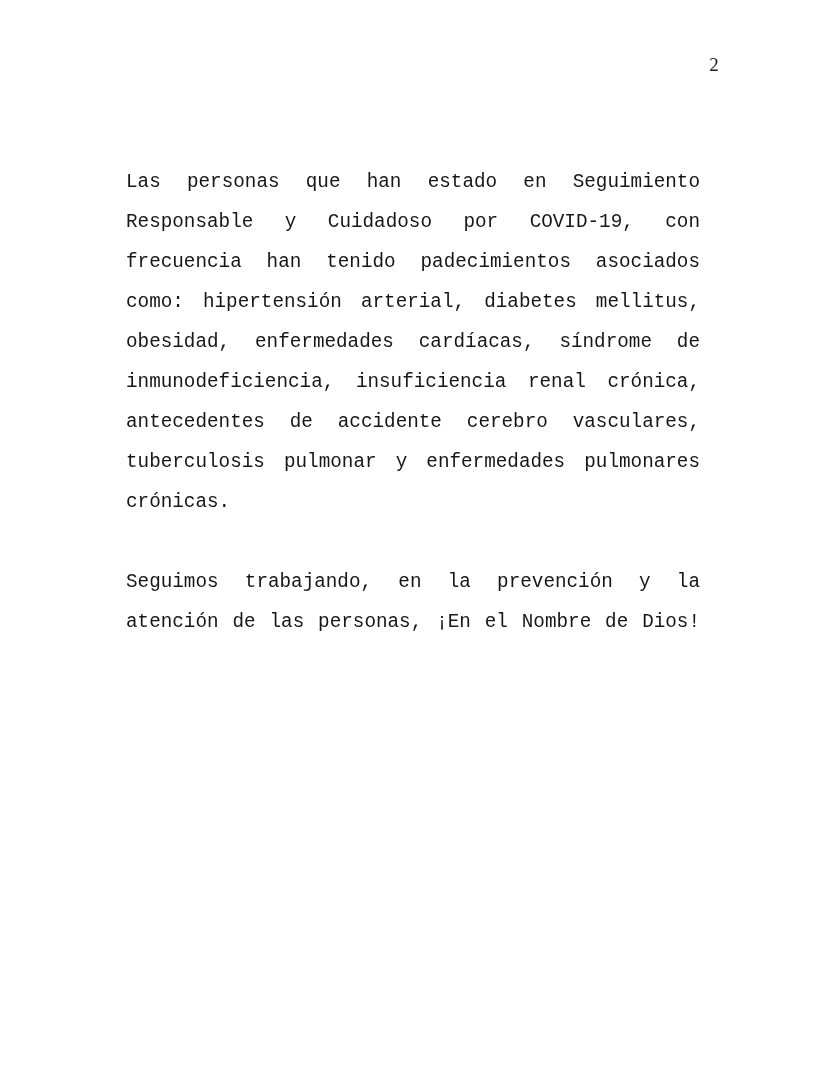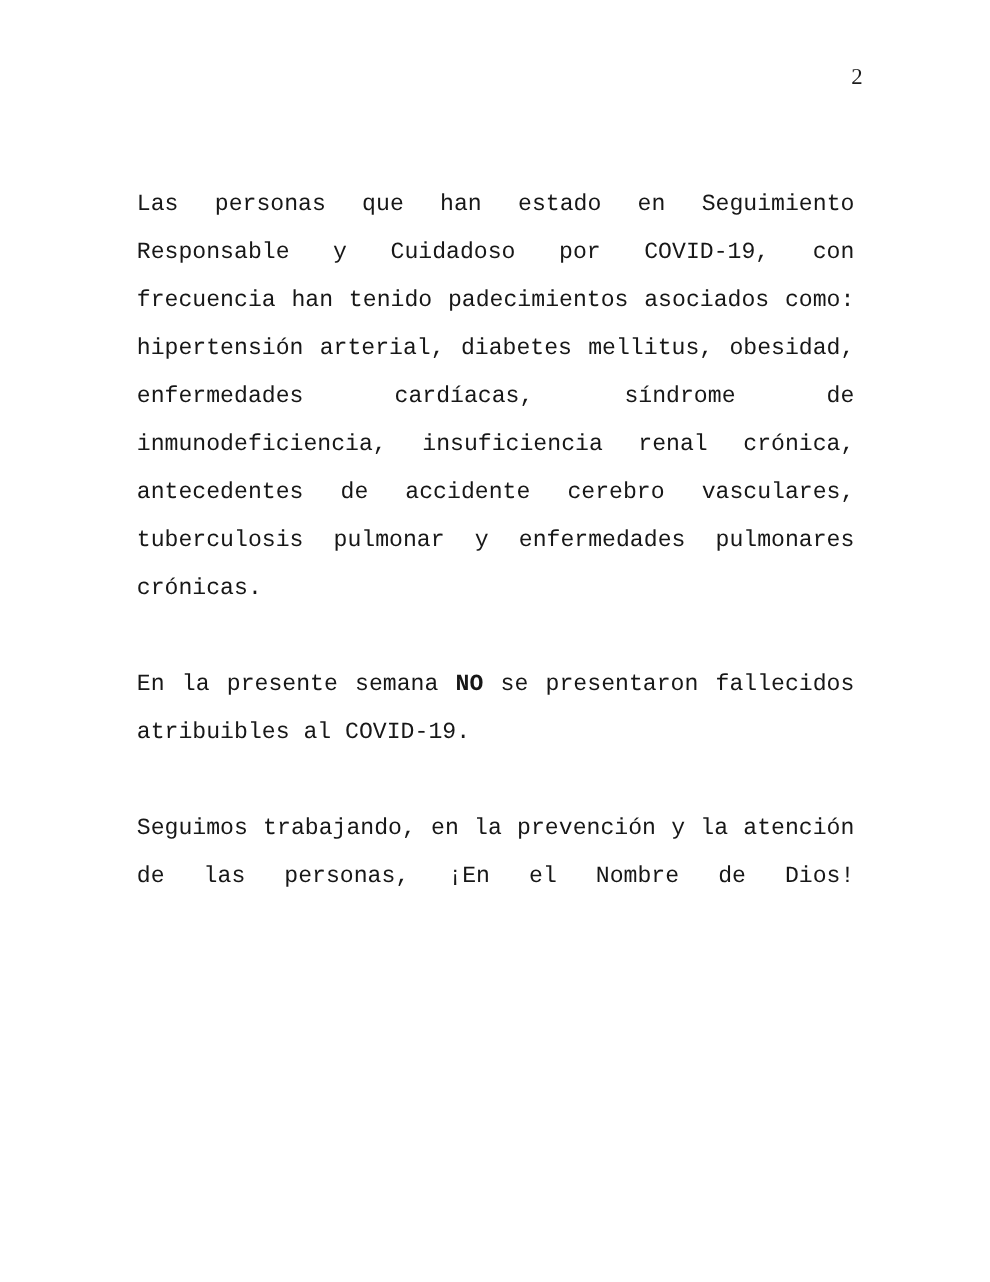--- a/index.html
+++ b/index.html
@@ -40,21 +40,21 @@
     width: 598px;
   }
 
   .para {
     font-family: "Liberation Mono", "DejaVu Sans Mono", monospace;
     font-size: 19.3px;
     line-height: 40px;
     color: #171717;
     text-align: justify;
     text-justify: inter-word;
-    margin: 0;
+    margin: 12px;
     letter-spacing: 0;
     -webkit-font-smoothing: antialiased;
   }
 
   
   .para.justify-last::after {
     content: "";
     display: inline-block;
     width: 100%;
   }
@@ -70,17 +70,16 @@
 </style>
 </head>
 <body>
 
 <div class="page" style="background: rgb(255, 255, 255);">
 
   <div class="page-number">2</div>
 
   <div class="body-block">
       <p class="para"><span>Las personas que han estado en Seguimiento Responsable y Cuidadoso por COVID-19, con frecuencia han tenido padecimientos asociados como: hipertensión arterial, diabetes mellitus, obesidad, enfermedades cardíacas, síndrome de inmunodeficiencia, insuficiencia renal crónica, antecedentes de accidente cerebro vasculares, tuberculosis pulmonar y enfermedades pulmonares crónicas.</span></p>
-      <p class="para"><span>En la presente semana </span><span class="bold">NO</span><span> se presentaron fallecidos atribuibles al COVID-19.</span></p>
       <p class="para justify-last"><span>Seguimos trabajando, en la prevención y la atención de las personas, ¡En el Nombre de Dios!</span></p>
     </div>
 
 </div>
 
 </body></html>

